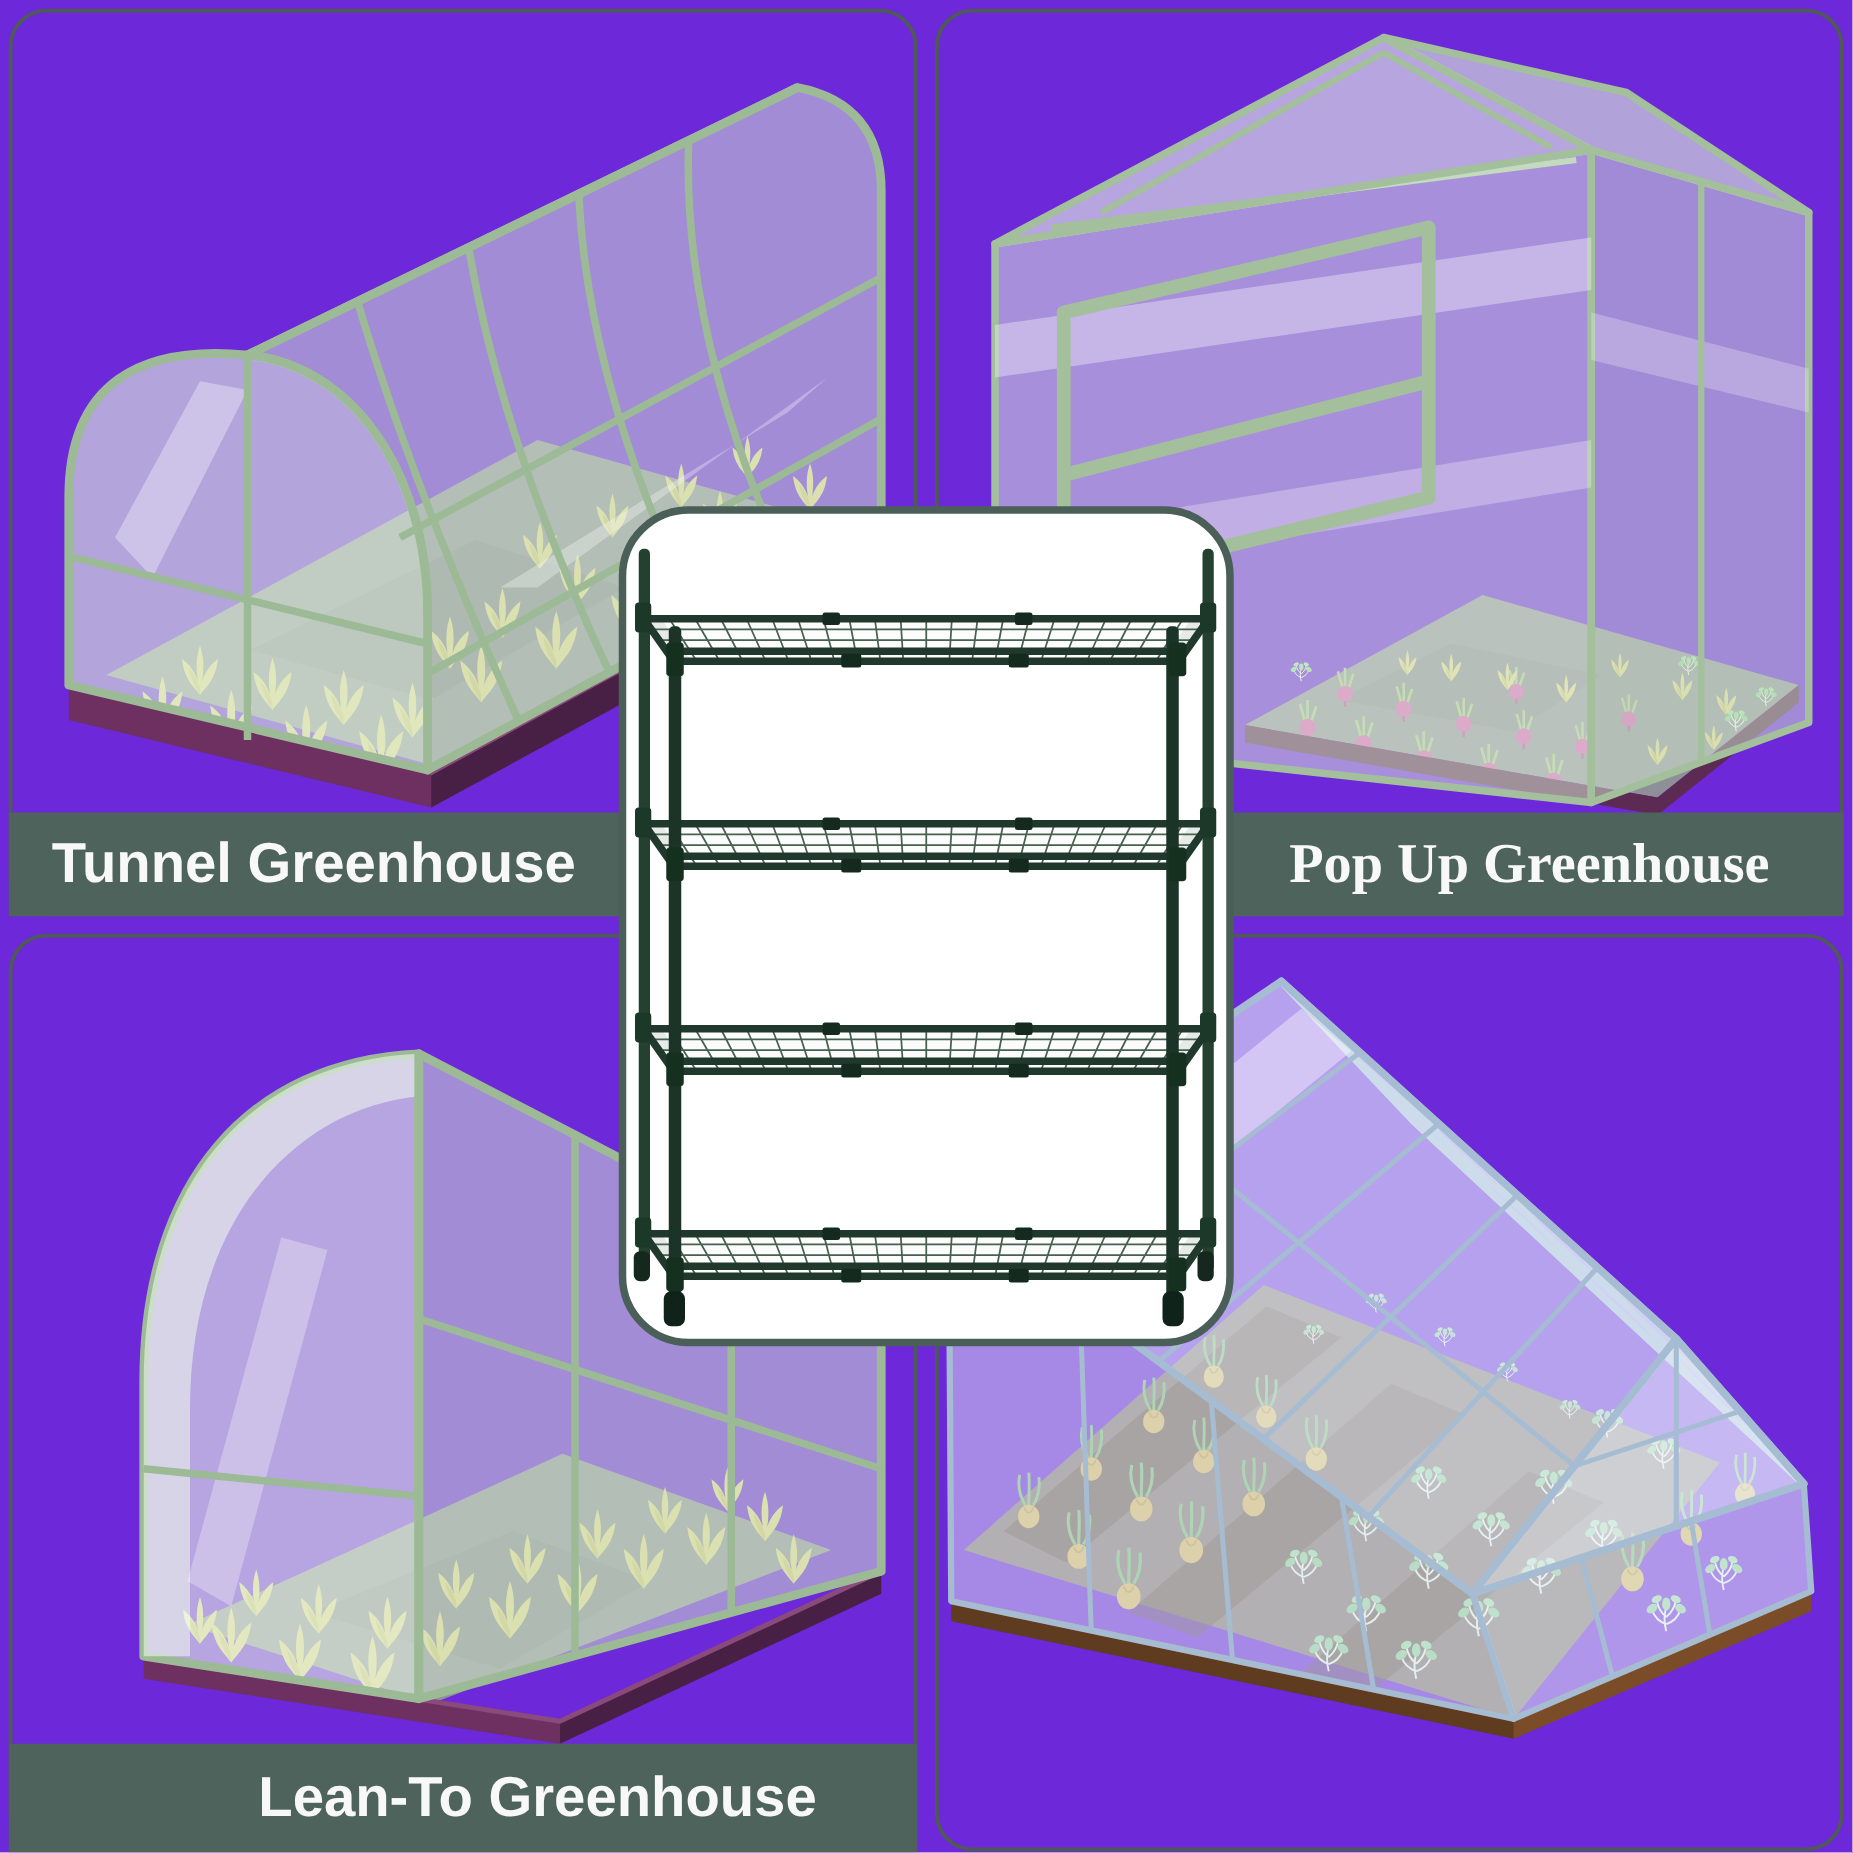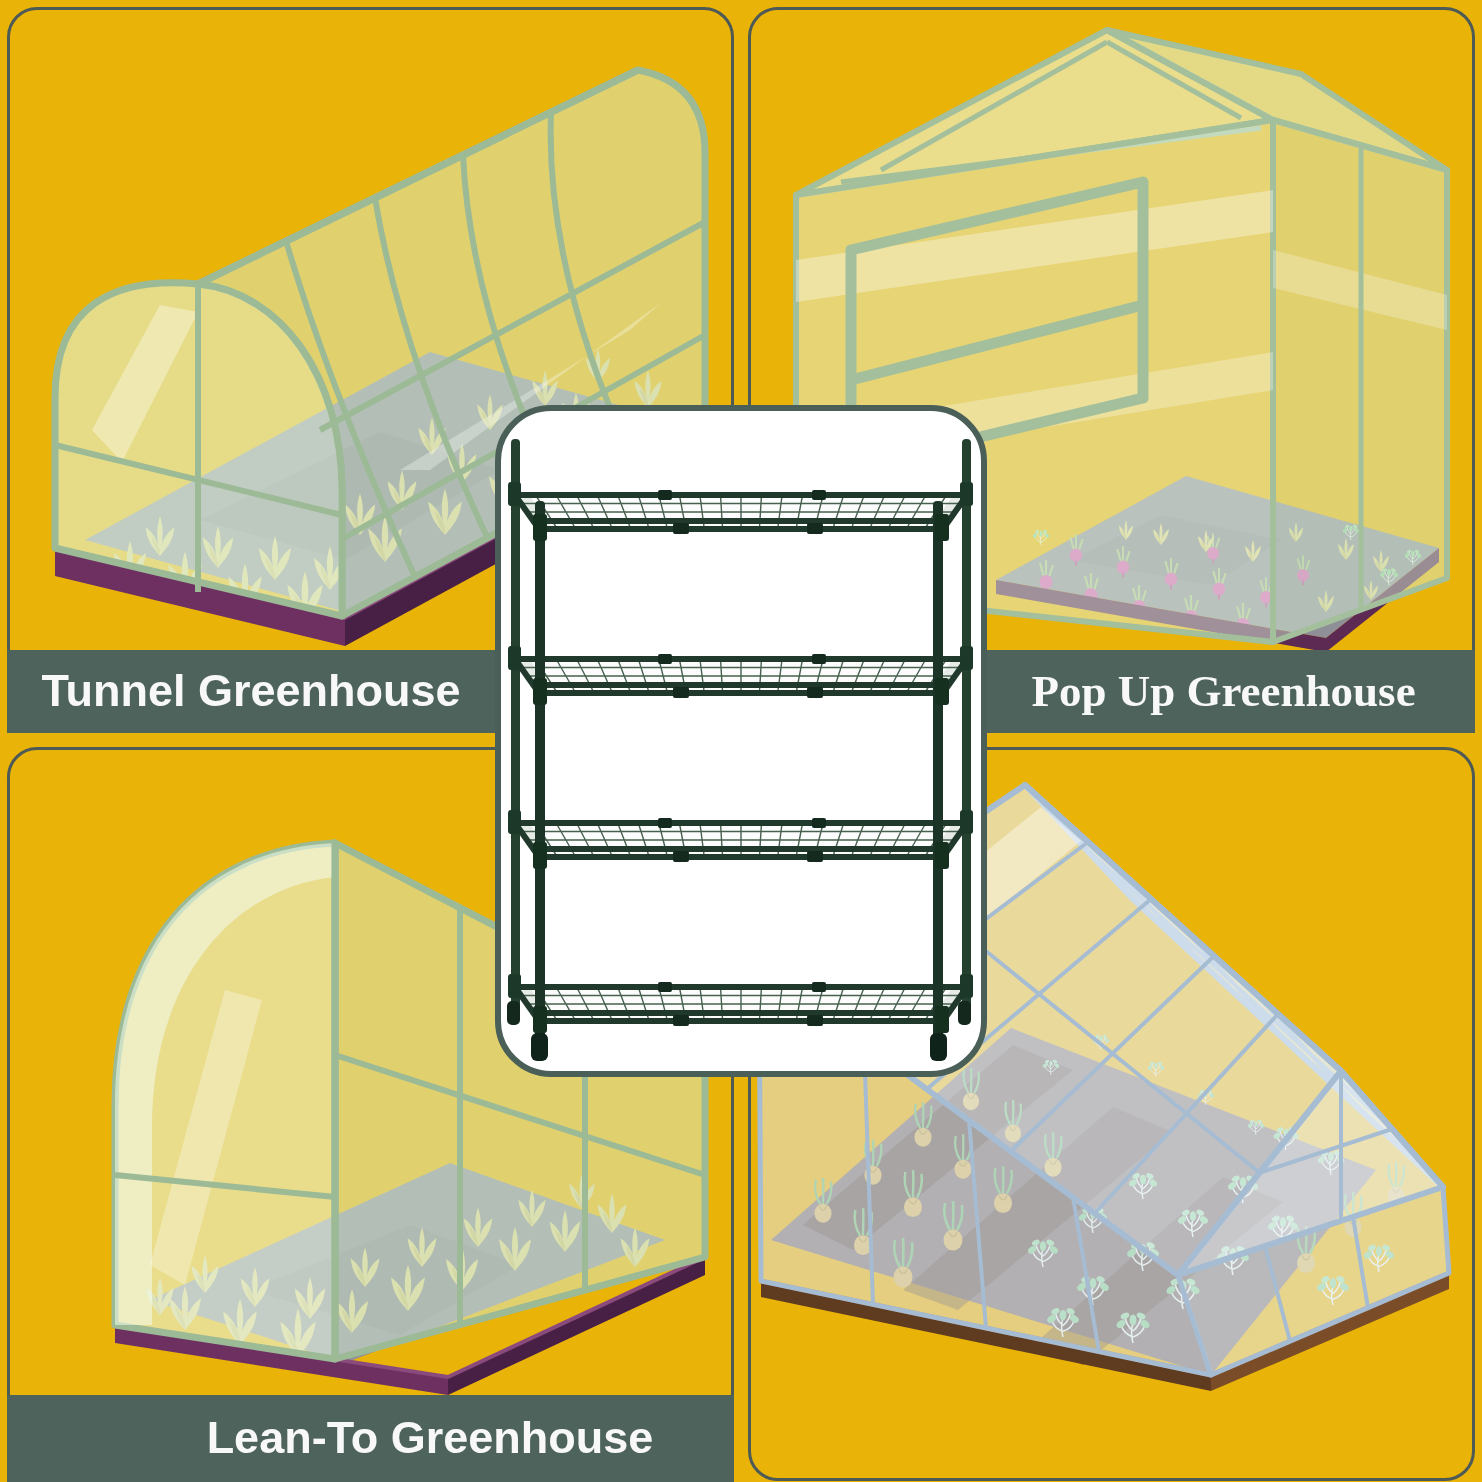--- a/index.html
+++ b/index.html
@@ -1,16 +1,16 @@
 <!DOCTYPE html>
 <html style="--label_bar: #4d635c; --label_text: #f7f8f7; --panel_border: #4e5a55; --card_border: #4a5f58; --greenhouse_cover_green: #d9f1d5; --greenhouse_frame_green: #9cba96; --polycarbonate_pane_blue: #e4effa; --polycarbonate_frame_blue: #a6bcd2; --base_purple: #6d3061; --base_purple_dark: #482045; --base_brown: #5f3b20; --soil_gray: #8f8f98; --soil_brown: #84766f; --plant_yellow: #ddd08a; --radish_pink: #d561b5; --onion_tan: #d9b95e; --seedling_green: #8fd194; --shelf_frame: #1d3628;"><head>
 <meta charset="utf-8">
 <style>
   html,body{margin:0;padding:0;background:#ffffff;}
-  #stage{position:relative;width:1482px;height:1482px;background:#eab308;overflow:hidden;
+  #stage{position:relative;width:1482px;height:1482px;background:#6d28d9;overflow:hidden;
          font-family:"Liberation Sans",sans-serif;}
   .panel{position:absolute;width:741px;height:745px;}
   .panel-border{position:absolute;border:3px solid var(--panel_border,#4e5a55);border-radius:30px;}
   .top .panel-border{left:7px;top:7px;width:721px;height:720px;}
   .bottom .panel-border{left:7px;top:2px;width:721px;height:728px;}
   .art{position:absolute;left:0;top:0;width:741px;height:745px;}
   .label-bar{position:absolute;left:7px;width:727px;background:var(--label_bar,#4d635c);}
   .top .label-bar{top:650px;height:83px;}
   .bottom .label-bar{top:650px;height:87px;}
   .label-text{position:absolute;top:50%;transform:translateY(-52%);

